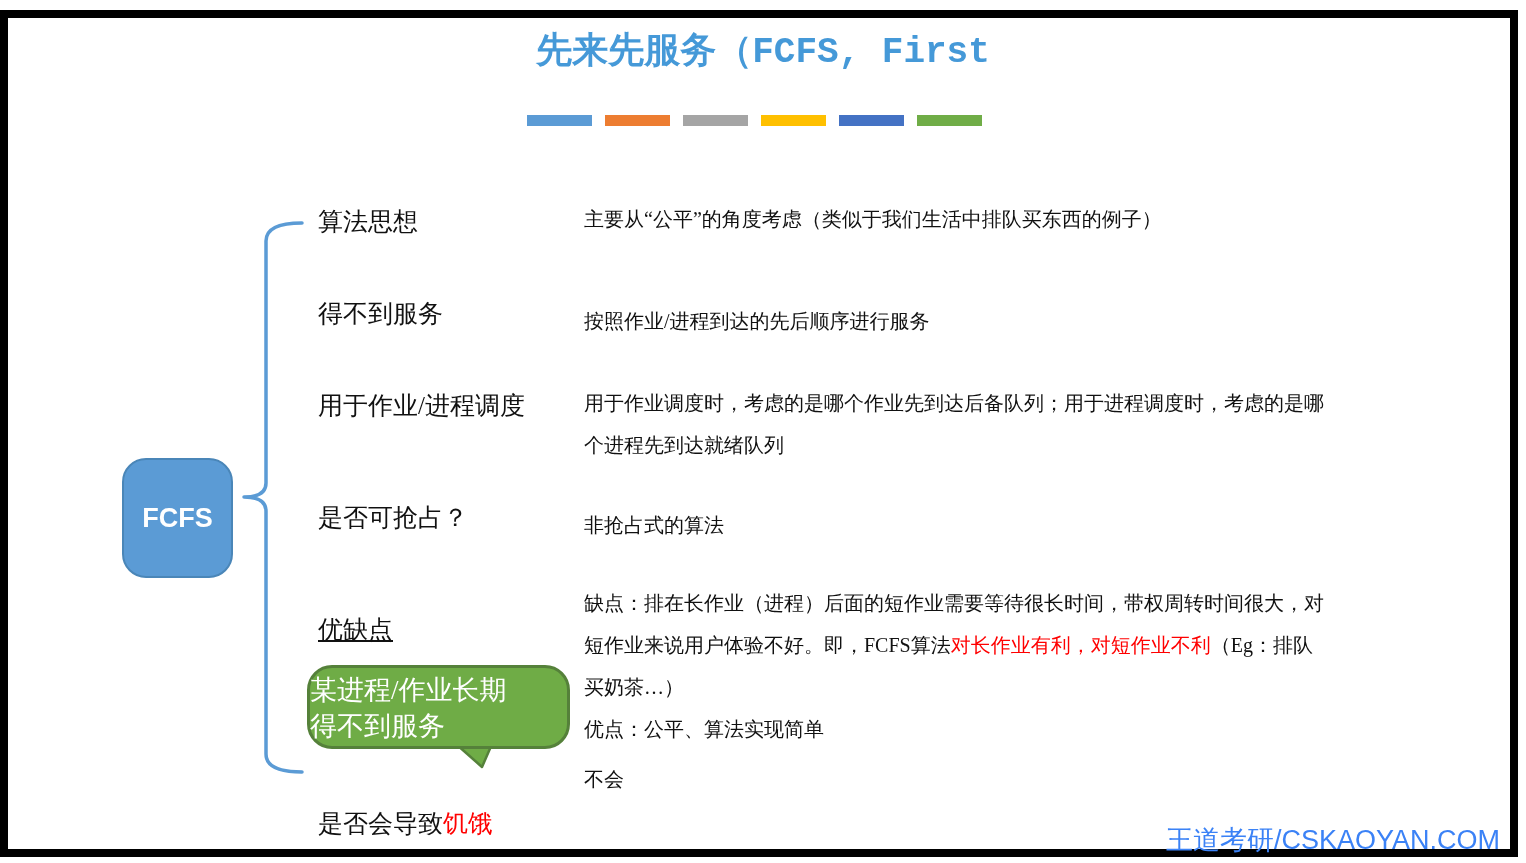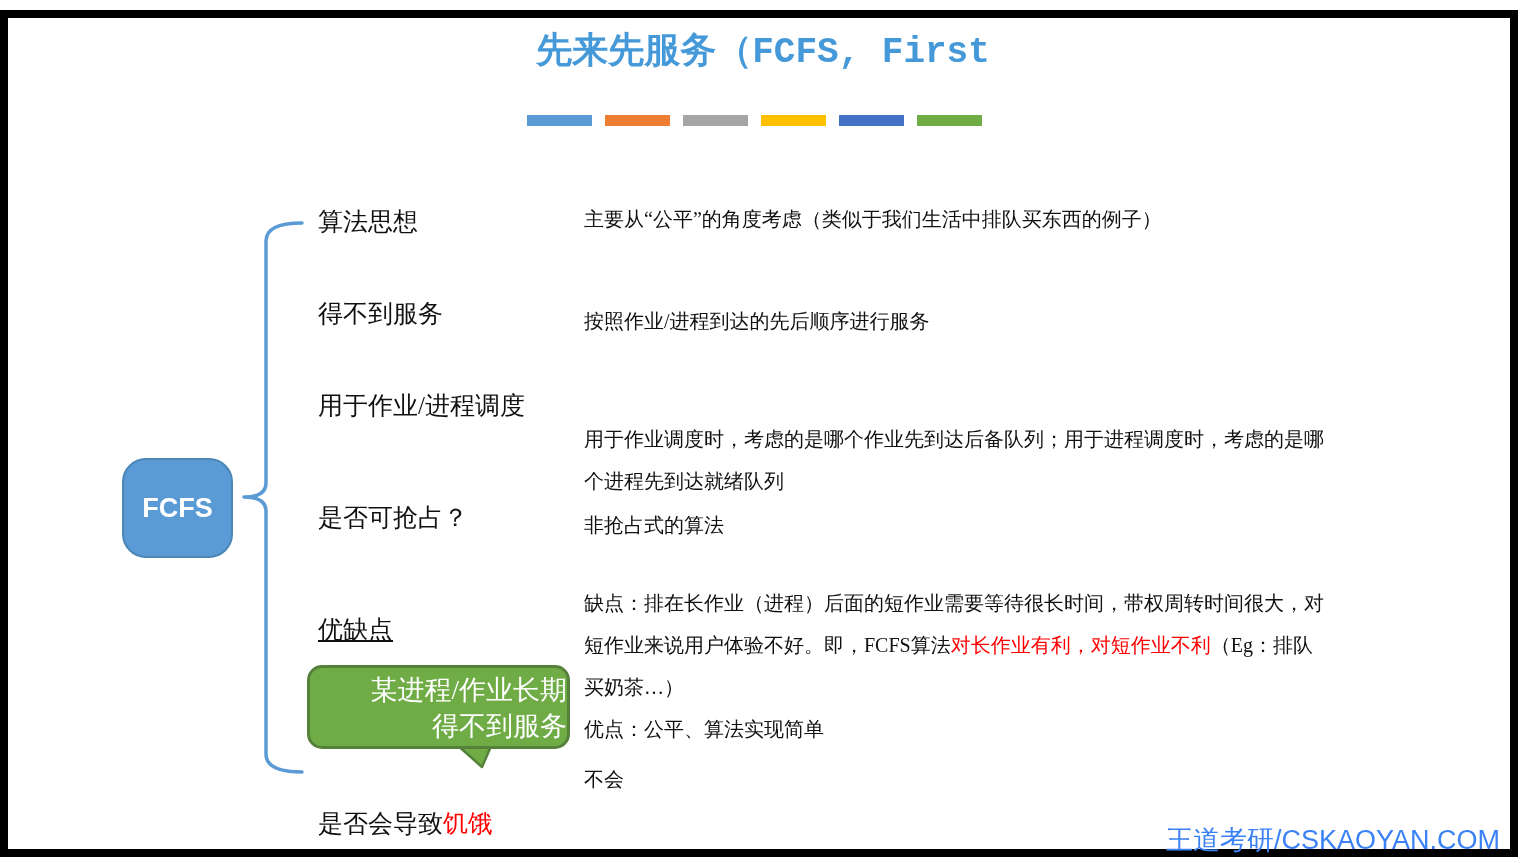--- a/index.html
+++ b/index.html
@@ -20,36 +20,36 @@
   }
   .bars{position:absolute;left:527px;top:115px;width:456px;height:11px;}
   .bar{position:absolute;top:0;width:65px;height:11px;}
   .b1{left:0;background:#5B9BD5;}
   .b2{left:78px;background:#ED7D31;}
   .b3{left:156px;background:#A5A5A5;}
   .b4{left:234px;background:#FFC000;}
   .b5{left:312px;background:#4472C4;}
   .b6{left:390px;background:#70AD47;}
   .fcfs{
-    position:absolute;left:122px;top:458px;width:111px;height:100px;
+    position:absolute;left:122px;top:458px;width:111px;height:120px;
     background:#5B9BD5;border:2px solid #4A86B8;border-radius:24px;
     box-sizing:border-box;display:flex;align-items:center;justify-content:center;
     color:#fff;font-family:"Liberation Sans","DejaVu Sans",sans-serif;
     font-weight:bold;font-size:27px;
   }
   .brace{position:absolute;left:230px;top:208px;width:80px;height:575px;}
   .lbl{position:absolute;left:318px;font-size:25px;line-height:32px;white-space:nowrap;}
   .l1{top:206px;} .l2{top:298px;} .l3{top:390px;} .l4{top:502px;} .l5{top:614px;text-decoration:underline;} .l6{top:788px;margin-top:20px;}
   .desc{position:absolute;left:584px;width:745px;font-size:20px;line-height:42px;}
-  .d1{top:198px;} .d2{top:300px;} .d3{top:382px;margin-top:36px;} .d4{top:504px;} .d5{top:582px;} .d6{top:758px;}
+  .d1{top:198px;} .d2{top:300px;} .d3{top:382px;} .d4{top:504px;} .d5{top:582px;} .d6{top:758px;}
   .red{color:#FF0000;}
   .bubble{
     position:absolute;left:307px;top:665px;width:263px;height:84px;
-    background:#6FAC46;border:3px solid #55813A;border-radius:15px;
-    box-sizing:border-box;color:#fff;text-align:right;
+    background:#6FAC46;border:3px solid #55813A;border-radius:25px;
+    box-sizing:border-box;color:#fff;text-align:left;
     font-size:27px;line-height:36px;padding-top:4px;z-index:2;
   }
   .tail{position:absolute;left:452px;top:742px;width:48px;height:28px;z-index:1;}
   .watermark{
     position:absolute;left:1100px;top:822px;width:400px;text-align:right;
     font-family:"Liberation Sans","DejaVu Sans",sans-serif;
     font-size:27px;color:#3b82f6;white-space:nowrap;
   }
 </style>
 </head>

